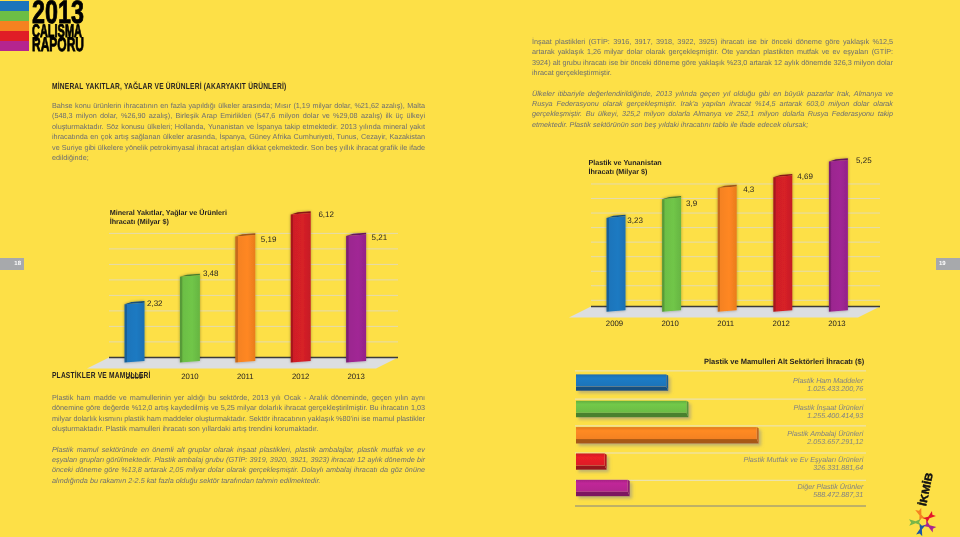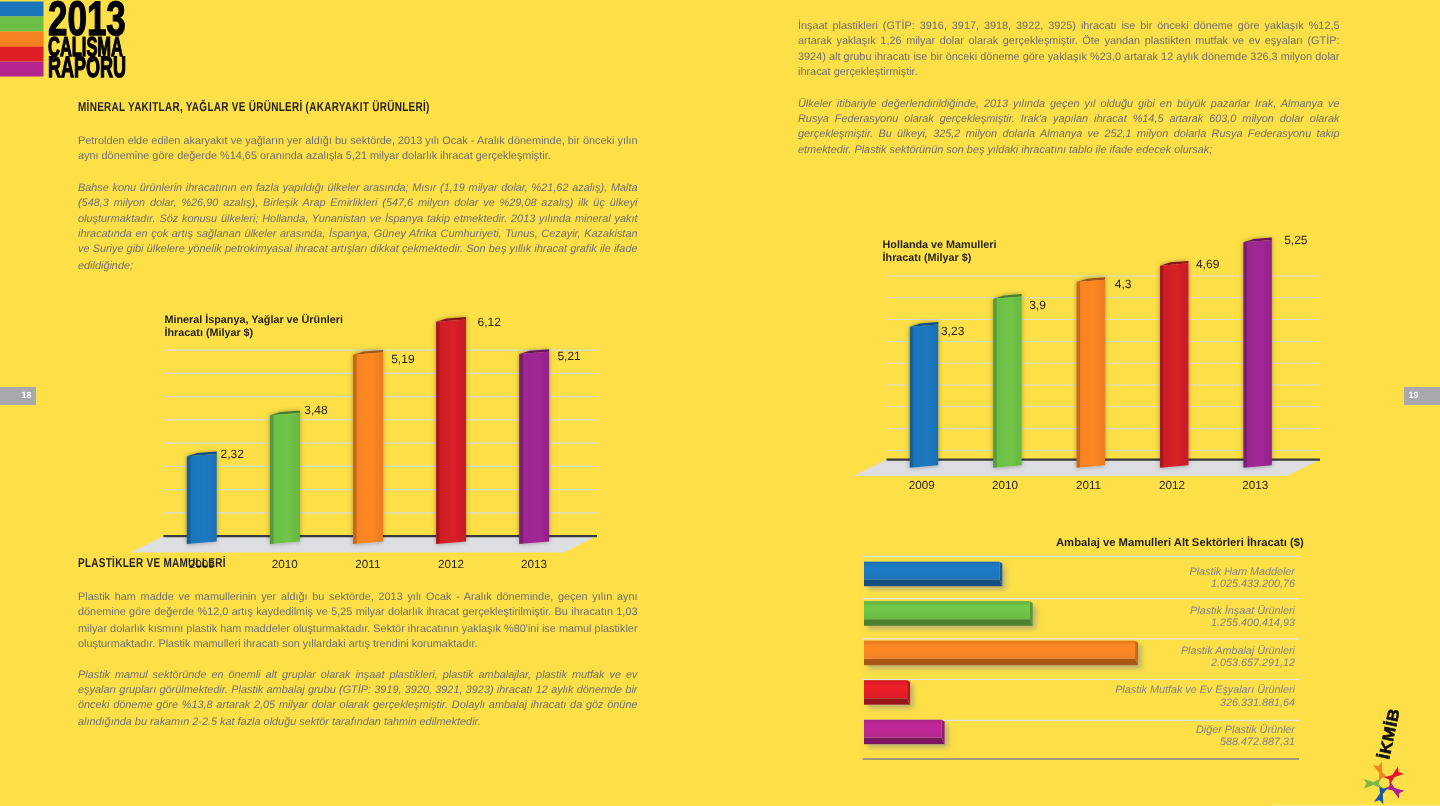--- a/index.html
+++ b/index.html
@@ -63,40 +63,39 @@
       <i style="background: rgb(224, 30, 38);"></i>
       <i style="background: rgb(181, 37, 143);"></i>
     </div>
     <div class="logo-text">
       <div class="logo-year">2013</div>
       <div class="logo-l2">ÇALIŞMA</div>
       <div class="logo-l3">RAPORU</div>
     </div>
   </div>
 
-  <div class="col col-left" style="top:66px">
+  <div class="col col-left" style="top:81px">
     <h2 class="sec">MİNERAL YAKITLAR, YAĞLAR VE ÜRÜNLERİ (AKARYAKIT ÜRÜNLERİ)</h2>
-    <p class="body" style="margin-top:13px">Petrolden elde edilen akaryakıt ve yağların yer aldığı bu sektörde, 2013 yılı Ocak - Aralık döneminde, bir önceki yılın aynı dönemine göre değerde %14,65 oranında azalışla 5,21 milyar dolarlık ihracat gerçekleşmiştir.</p>
     <p class="body" style="margin-top:10px">Bahse konu ürünlerin ihracatının en fazla yapıldığı ülkeler arasında; Mısır (1,19 milyar dolar, %21,62 azalış), Malta (548,3 milyon dolar, %26,90 azalış), Birleşik Arap Emirlikleri (547,6 milyon dolar ve %29,08 azalış) ilk üç ülkeyi oluşturmaktadır. Söz konusu ülkeleri; Hollanda, Yunanistan ve İspanya takip etmektedir. 2013 yılında mineral yakıt ihracatında en çok artış sağlanan ülkeler arasında, İspanya, Güney Afrika Cumhuriyeti, Tunus, Cezayir, Kazakistan ve Suriye gibi ülkelere yönelik petrokimyasal ihracat artışları dikkat çekmektedir. Son beş yıllık ihracat grafik ile ifade edildiğinde;</p>
   </div>
 
   <div class="col col-left" style="top:370px">
     <h2 class="sec">PLASTİKLER VE MAMULLERİ</h2>
     <p class="body" style="margin-top:13px">Plastik ham madde ve mamullerinin yer aldığı bu sektörde, 2013 yılı Ocak - Aralık döneminde, geçen yılın aynı dönemine göre değerde %12,0 artış kaydedilmiş ve 5,25 milyar dolarlık ihracat gerçekleştirilmiştir. Bu ihracatın 1,03 milyar dolarlık kısmını plastik ham maddeler oluşturmaktadır. Sektör ihracatının yaklaşık %80'ini ise mamul plastikler oluşturmaktadır. Plastik mamulleri ihracatı son yıllardaki artış trendini korumaktadır.</p>
     <p class="body" style="margin-top:10px">Plastik mamul sektöründe en önemli alt gruplar olarak inşaat plastikleri, plastik ambalajlar, plastik mutfak ve ev eşyaları grupları görülmektedir. Plastik ambalaj grubu (GTİP: 3919, 3920, 3921, 3923) ihracatı 12 aylık dönemde bir önceki döneme göre %13,8 artarak 2,05 milyar dolar olarak gerçekleşmiştir. Dolaylı ambalaj ihracatı da göz önüne alındığında bu rakamın 2-2.5 kat fazla olduğu sektör tarafından tahmin edilmektedir.</p>
   </div>
 
-  <div class="col col-right" style="top:12px">
+  <div class="col col-right" style="top:37px">
     <p class="body">İnşaat plastikleri (GTİP: 3916, 3917, 3918, 3922, 3925) ihracatı ise bir önceki döneme göre yaklaşık %12,5 artarak yaklaşık 1,26 milyar dolar olarak gerçekleşmiştir. Öte yandan plastikten mutfak ve ev eşyaları (GTİP: 3924) alt grubu ihracatı ise bir önceki döneme göre yaklaşık %23,0 artarak 12 aylık dönemde 326,3 milyon dolar ihracat gerçekleştirmiştir.</p>
     <p class="body" style="margin-top:10px">Ülkeler itibariyle değerlendirildiğinde, 2013 yılında geçen yıl olduğu gibi en büyük pazarlar Irak, Almanya ve Rusya Federasyonu olarak gerçekleşmiştir. Irak'a yapılan ihracat %14,5 artarak 603,0 milyon dolar olarak gerçekleşmiştir. Bu ülkeyi, 325,2 milyon dolarla Almanya ve 252,1 milyon dolarla Rusya Federasyonu takip etmektedir. Plastik sektörünün son beş yıldaki ihracatını tablo ile ifade edecek olursak;</p>
   </div>
 
   <div class="chart" id="chart1" style="left:82px;top:200px;width:330px;height:180px">
     <div class="chart-title" style="left:27.7px;top:9.2px">
-      <div>Mineral İspanya, Yağlar ve Ürünleri</div>
+      <div>Mineral Yakıtlar, Yağlar ve Ürünleri</div>
       <div>İhracatı (Milyar $)</div>
     </div>
   <svg width="330" height="180" viewBox="0 0 330 180">
         <defs>
           <linearGradient id="c1g0" x1="0" y1="0" x2="1" y2="0">
             <stop offset="0" stop-color="rgb(22,94,150)"></stop>
             <stop offset="0.11" stop-color="rgb(22,96,153)"></stop>
             <stop offset="0.14" stop-color="rgb(27,117,187)"></stop>
             <stop offset="0.60" stop-color="rgb(28,122,194)"></stop>
             <stop offset="1" stop-color="rgb(26,111,178)"></stop>
@@ -198,21 +197,21 @@
           <polygon points="264.1,36.044000000000004 271.1,33.804 284.1,32.844 284.1,34.444" fill="rgb(102,24,94)"></polygon>
           <polygon points="264.1,36.044000000000004 284.1,34.444 284.1,161 264.1,162.6" fill="url(#c1g4)"></polygon>
         </g>
         <text x="289.6" y="39.844" class="vlabel">5,21</text>
         <text x="274.1" y="178.6" class="xlabel">2013</text>
       </svg>
     </div>
 
   <div class="chart" id="chart2" style="left:563.5px;top:148.6px;width:330px;height:180px">
     <div class="chart-title" style="left:24.9px;top:10px">
-      <div>Hollanda ve Mamulleri</div>
+      <div>Plastik ve Yunanistan</div>
       <div>İhracatı (Milyar $)</div>
     </div>
   <svg width="330" height="180" viewBox="0 0 330 180">
         <defs>
           <linearGradient id="c2g0" x1="0" y1="0" x2="1" y2="0">
             <stop offset="0" stop-color="rgb(22,94,150)"></stop>
             <stop offset="0.11" stop-color="rgb(22,96,153)"></stop>
             <stop offset="0.14" stop-color="rgb(27,117,187)"></stop>
             <stop offset="0.60" stop-color="rgb(28,122,194)"></stop>
             <stop offset="1" stop-color="rgb(26,111,178)"></stop>
@@ -314,21 +313,21 @@
         <g filter="url(#c2glow)">
           <polygon points="264.9,12.525000000000011 271.9,10.28500000000001 283.9,9.325000000000012 283.9,10.925000000000011" fill="rgb(102,24,94)"></polygon>
           <polygon points="264.9,12.525000000000011 283.9,10.925000000000011 283.9,161.20000000000002 264.9,162.8" fill="url(#c2g4)"></polygon>
         </g>
         <text x="292.09999999999997" y="13.825000000000012" class="vlabel">5,25</text>
         <text x="272.9" y="177.1" class="xlabel">2013</text>
       </svg>
     </div>
 
   <div class="chart" id="chart3" style="left:560px;top:352px;width:320px;height:165px">
-    <div class="chart3-title">Ambalaj ve Mamulleri Alt Sektörleri İhracatı ($)</div>
+    <div class="chart3-title">Plastik ve Mamulleri Alt Sektörleri İhracatı ($)</div>
   <svg width="320" height="165" viewBox="0 0 320 165">
         <defs>
           <linearGradient id="h0" x1="0" y1="0" x2="0" y2="1">
             <stop offset="0" stop-color="rgb(25,108,172)"></stop>
             <stop offset="0.30" stop-color="rgb(29,124,198)"></stop>
             <stop offset="1" stop-color="rgb(27,116,185)"></stop>
           </linearGradient>
           <linearGradient id="h1" x1="0" y1="0" x2="0" y2="1">
             <stop offset="0" stop-color="rgb(99,175,63)"></stop>
             <stop offset="0.30" stop-color="rgb(114,201,73)"></stop>

